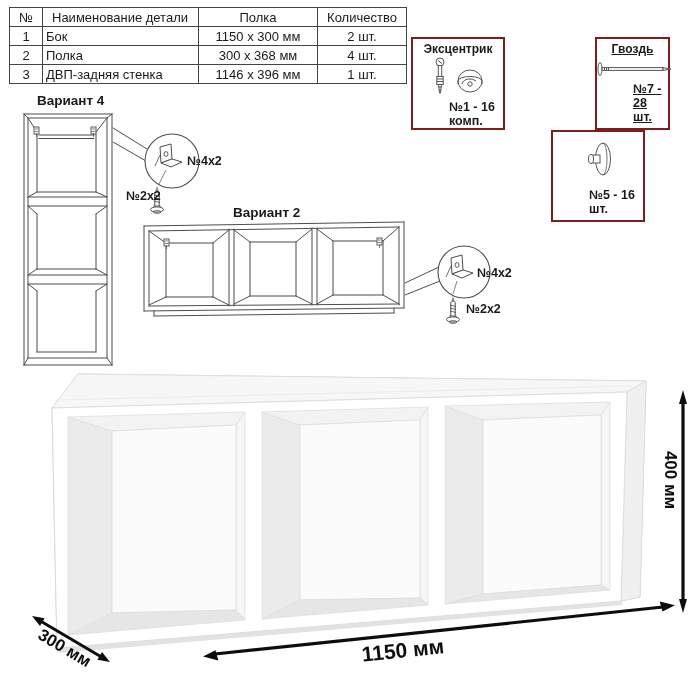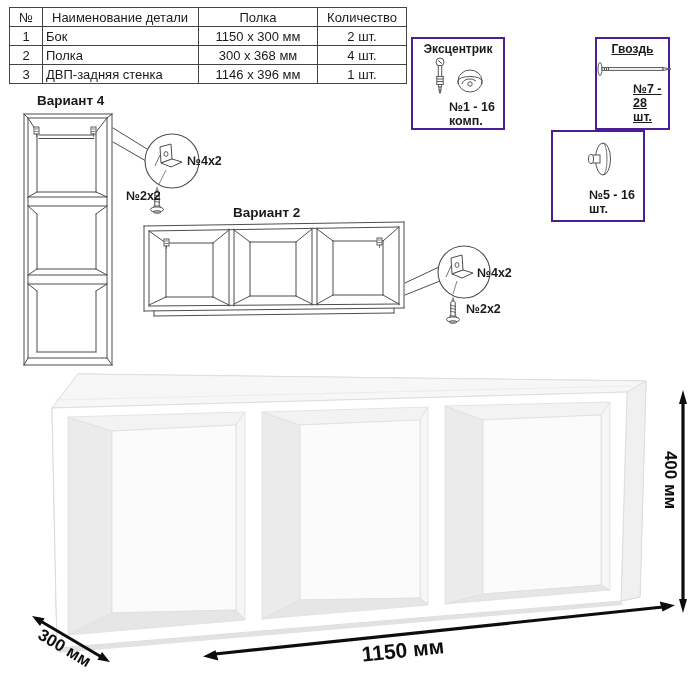--- a/index.html
+++ b/index.html
@@ -7,21 +7,21 @@
          font-family:"Liberation Sans",sans-serif;color:#1a1a1a;}
   
   #parts{position:absolute;left:9px;top:7px;border-collapse:collapse;font-size:13px;}
   #parts td,#parts th{border:1px solid #444;font-weight:normal;height:18px;padding:0 4px;
                       white-space:nowrap;text-align:center;}
   #parts .c-num{width:24px;}
   #parts .c-name{width:148px;text-align:left;padding-left:3px;}
   #parts .c-size{width:110px;}
   #parts .c-qty{width:80px;}
   
-  .hw-cell{position:absolute;border:2px solid #4c1d95;background:#fff;box-sizing:border-box;
+  .hw-cell{position:absolute;border:2px solid #7f1d1d;background:#fff;box-sizing:border-box;
            display:flex;flex-direction:column;align-items:center;}
   .hw-title{font-size:12px;font-weight:bold;text-align:center;line-height:13px;padding:4px 6px 0 6px;}
   .hw-art{flex:1;display:flex;align-items:center;justify-content:center;}
   .hw-count{font-size:12.5px;font-weight:bold;padding-bottom:4px;margin-left:36px;}
   
   .var-title{position:absolute;font-size:13.5px;font-weight:bold;}
   #v1-title{left:37px;top:93px;}
   #v2-title{left:233px;top:205px;}
   #art{position:absolute;left:0;top:0;}
   .lineart{stroke:#4d4d4d;stroke-width:1;fill:none;stroke-linecap:round;}

